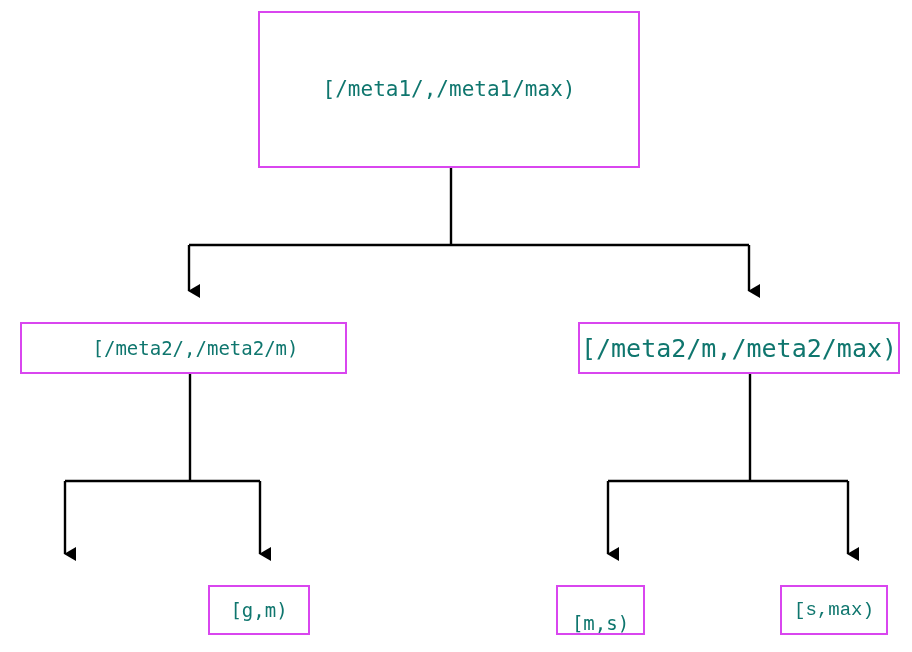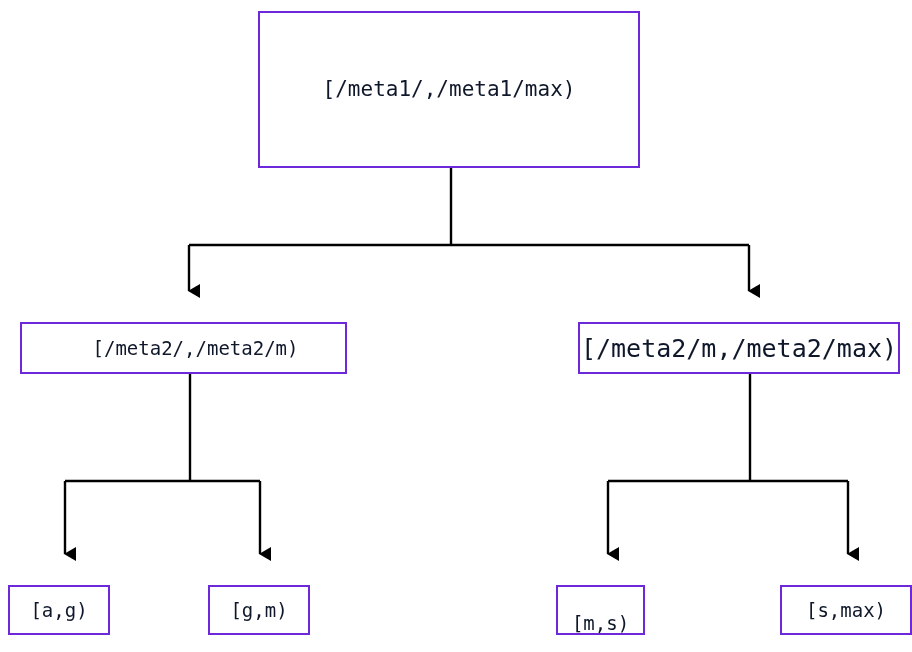--- a/index.html
+++ b/index.html
@@ -24,29 +24,29 @@
   #edge-layer {
     position: absolute;
     left: 0;
     top: 0;
     width: 912px;
     height: 652px;
   }
   .node {
     position: absolute;
     box-sizing: border-box;
-    border: 2px solid #6d28d9;
+    border: 2px solid #d946ef;
     background: #ffffff;
     display: flex;
     align-items: center;
     justify-content: center;
     text-align: center;
     white-space: pre;
     line-height: 1;
-    color: #0f172a;
+    color: #0f766e;
   }
   .node-root {
     left: 258px;
     top: 11px;
     width: 382px;
     height: 157px;
     font-size: 21px;
   }
   .node-mid-left {
     left: 20px;
@@ -64,21 +64,21 @@
     font-size: 25px;
   }
   .node-leaf {
     top: 585px;
     height: 50px;
     font-size: 19px;
   }
   .leaf-ag   { left: 8px;   width: 102px; }
   .leaf-gm   { left: 208px; width: 102px; text-align: center; }
   .leaf-ms   { left: 556px; width: 89px; align-items: flex-end; }
-  .leaf-smax { left: 780px; width: 132px; }
+  .leaf-smax { left: 780px; width: 108px; font-family: Liberation Mono, monospace; }
 </style>
 </head>
 <body>
 
 <div id="diagram">
 
   <svg id="edge-layer" viewBox="0 0 912 652" width="912" height="652" xmlns="http://www.w3.org/2000/svg">
     <defs>
       <marker id="arrow-down" markerWidth="14" markerHeight="12" refX="7" refY="11" orient="auto" markerUnits="userSpaceOnUse">
         <path d="M 0 0 L 14 0 L 7 12 Z" fill="#000000"></path>
@@ -112,23 +112,20 @@
   </div>
 
   <div class="node node-mid-left">
     <span>[/meta2/,/meta2/m)</span>
   </div>
 
   <div class="node node-mid-right">
     <span>[/meta2/m,/meta2/max)</span>
   </div>
 
-  <div class="node node-leaf leaf-ag">
-    <span>[a,g)</span>
-  </div>
 
   <div class="node node-leaf leaf-gm">
     <span>[g,m)</span>
   </div>
 
   <div class="node node-leaf leaf-ms">
     <span>[m,s)</span>
   </div>
 
   <div class="node node-leaf leaf-smax">

